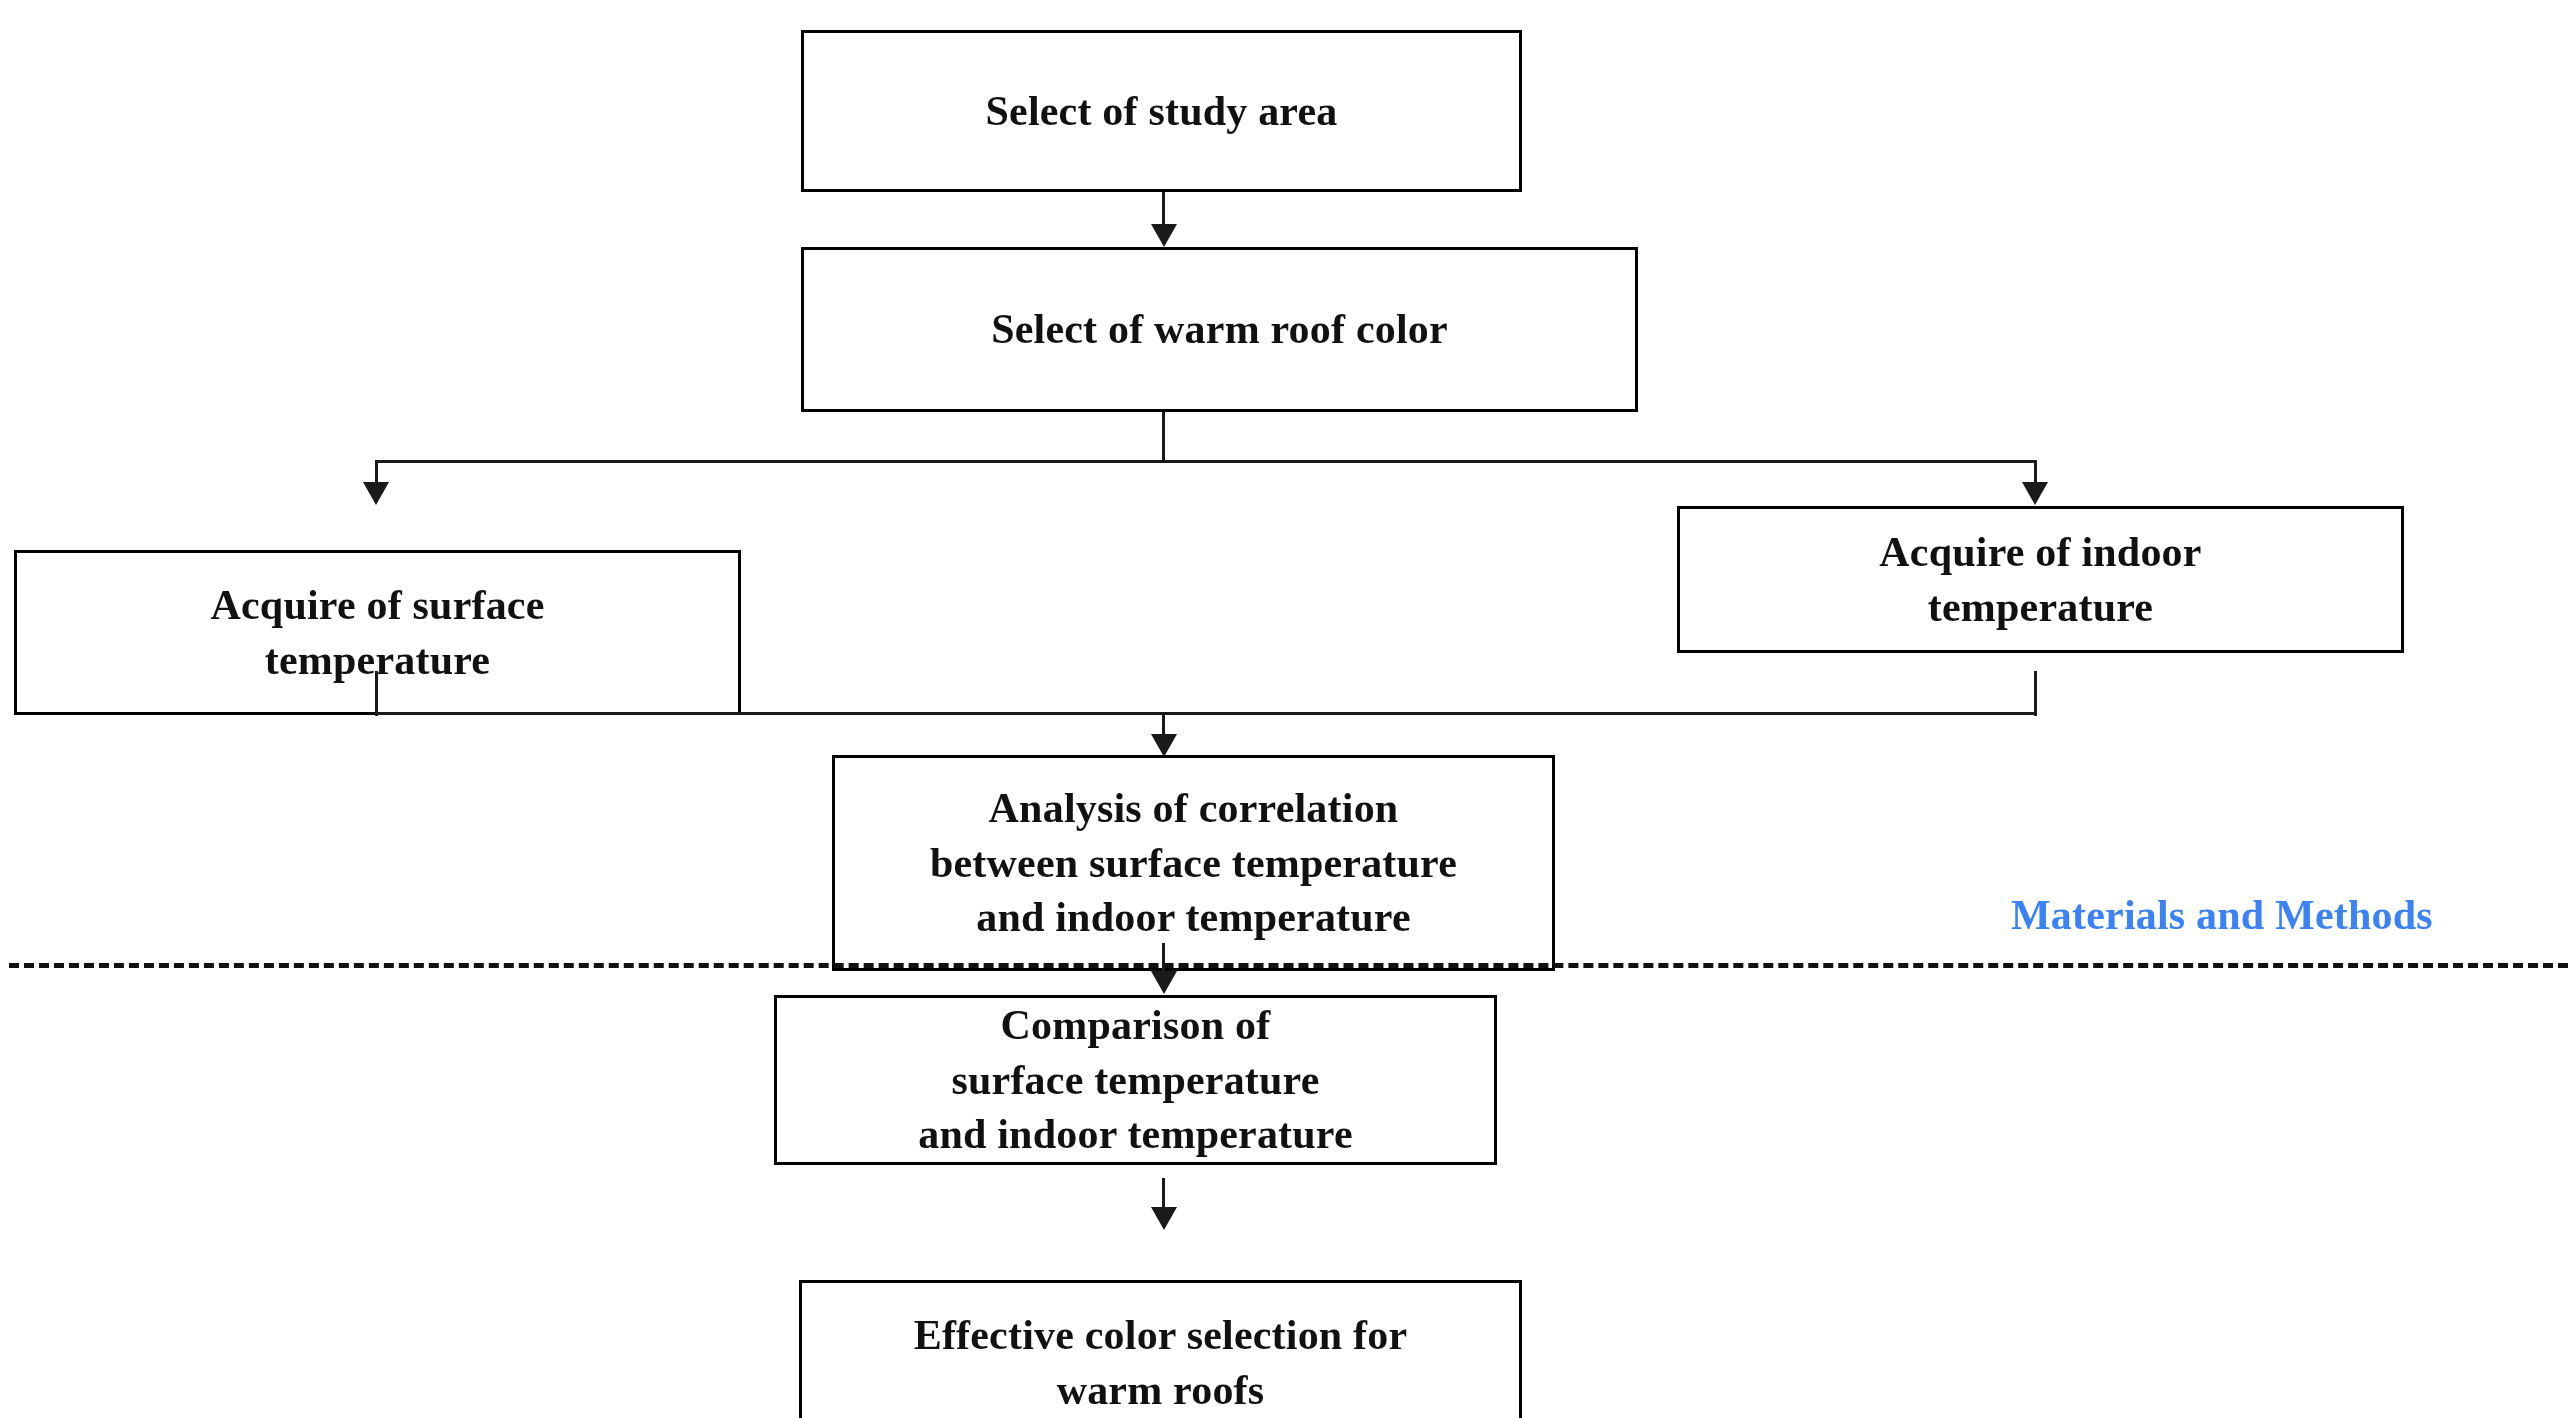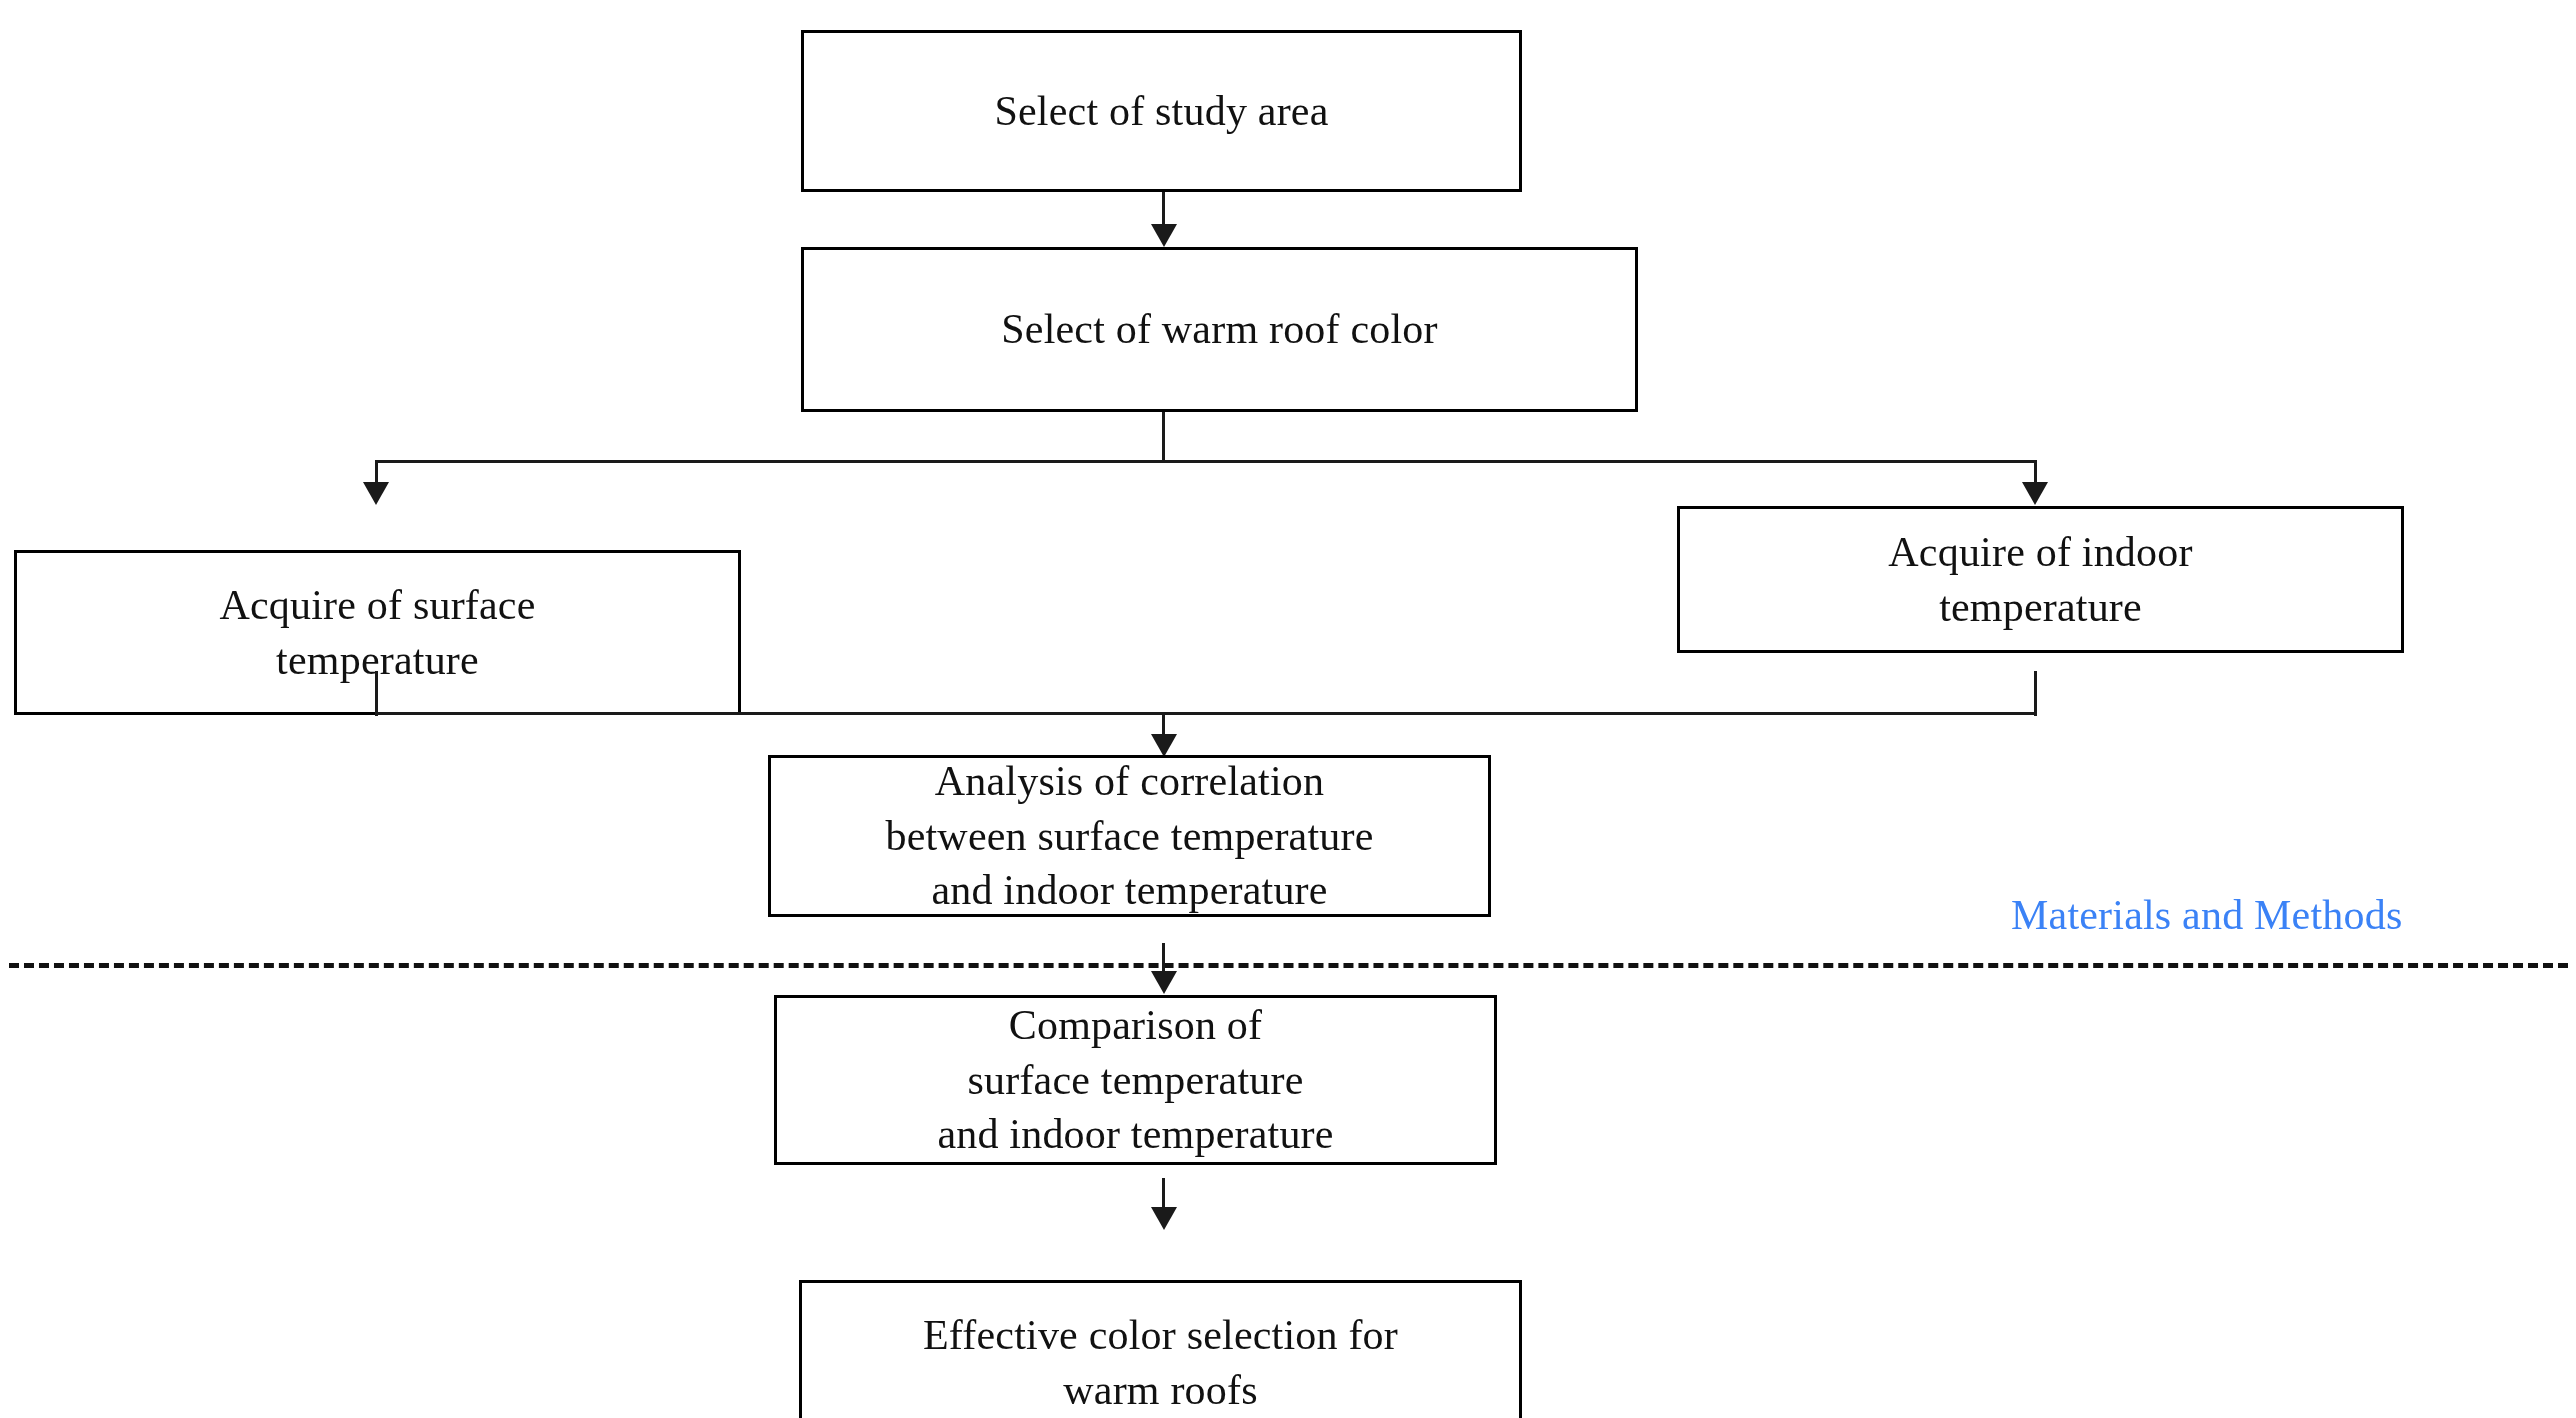--- a/index.html
+++ b/index.html
@@ -7,20 +7,21 @@
     padding: 0;
     background: #ffffff;
   }
   #canvas {
     position: relative;
     width: 2576px;
     height: 1419px;
     background: #ffffff;
     font-family: "Liberation Serif", "DejaVu Serif", serif;
     overflow: hidden;
+    font-weight: bold;
   }
   .node {
     position: absolute;
     box-sizing: border-box;
     border: 3.1px solid #000000;
     background: #ffffff;
     display: flex;
     align-items: center;
     justify-content: center;
     text-align: center;
@@ -82,21 +83,21 @@
 
   <div class="node" style="left:1677px; top:506px; width:727px; height:147px;">Acquire of indoor
 temperature</div>
 
   <div class="conn v-line" style="left:375px; top:671px; height:45px;"></div>
   <div class="conn v-line" style="left:2034px; top:671px; height:45px;"></div>
   <div class="conn h-line" style="left:375px; top:712px; width:1662px;"></div>
   <div class="conn v-line" style="left:1162px; top:712px; height:30px;"></div>
   <div class="arrow-head" style="left:1151px; top:734px;"></div>
 
-  <div class="node" style="left:768px; top:755px; width:723px; height:162px;">Analysis of correlation
+  <div class="node" style="left:832px; top:755px; width:723px; height:216px;">Analysis of correlation
 between surface temperature
 and indoor temperature</div>
 
   <div class="dashed-divider" style="left:9.4px; top:963px; width:2559px;"></div>
 
   <div class="section-label" style="left:2011px; top:891px;">Materials and Methods</div>
 
   <div class="conn v-line" style="left:1162px; top:943px; height:33px;"></div>
   <div class="arrow-head" style="left:1151px; top:971px;"></div>
 

